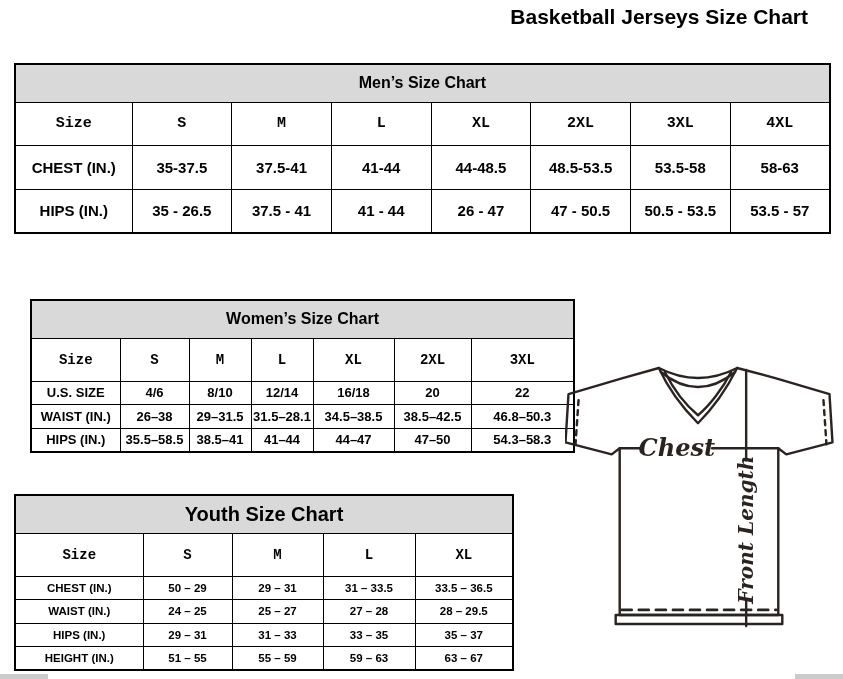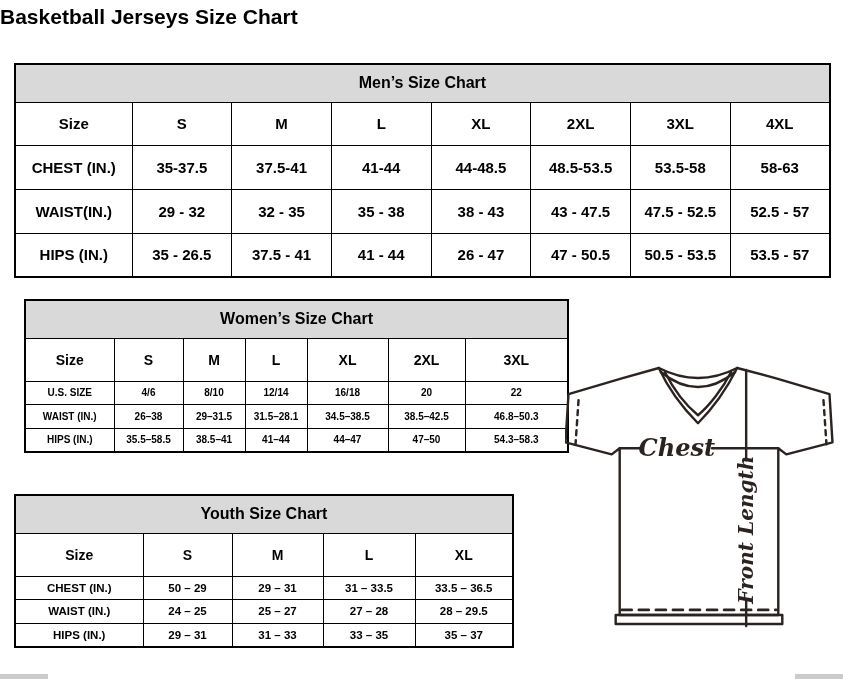--- a/index.html
+++ b/index.html
@@ -3,51 +3,51 @@
 <meta charset="utf-8">
 <style>
   html,body{margin:0;padding:0;}
   body{
     width:843px;height:679px;position:relative;overflow:hidden;
     background:#ffffff;color:#000;
     font-family:"Liberation Sans",sans-serif;
   }
   .page-title{
     position:absolute;top:5px;left:0;width:808px;
-    text-align:left;font-size:21px;font-weight:bold;letter-spacing:0;
+    text-align:right;font-size:21px;font-weight:bold;letter-spacing:0;
   }
   table.size-table{
     position:absolute;border-collapse:collapse;table-layout:fixed;
     background:#fff;border:2px solid #000;
   }
   table.size-table td{
     border:1.5px solid #000;text-align:center;vertical-align:middle;
     padding:0;overflow:hidden;white-space:nowrap;
   }
   td.band-cell{background:#d9d9d9;font-weight:bold;}
   tr.band{height:38px;padding-left:30px;}
-  tr.cols{height:43px;}
+  tr.cols{height:43px;font-family:Liberation Mono, monospace;}
   td.colh,td.rowl,td.cell{font-weight:bold;}
 
   
   #mens-table{left:14px;top:63px;width:815px;}
   #mens-table td.band-cell{font-size:16px;}
   #mens-table tr.datar{height:44px;}
   #mens-table td.colh,#mens-table td.rowl,#mens-table td.cell{font-size:15px;}
 
   
-  #womens-table{left:24px;top:299px;width:543px;}
+  #womens-table{left:30px;top:299px;width:543px;}
   #womens-table td.band-cell{font-size:16px;}
   #womens-table tr.datar{height:23.5px;}
   #womens-table td.colh{font-size:14px;}
-  #womens-table td.rowl,#womens-table td.cell{font-size:10px;}
+  #womens-table td.rowl,#womens-table td.cell{font-size:13px;}
 
   
   #youth-table{left:14px;top:494px;width:498px;}
-  #youth-table td.band-cell{font-size:16px;}
+  #youth-table td.band-cell{font-size:20px;}
   #youth-table tr.datar{height:23.5px;}
   #youth-table td.colh{font-size:14px;}
   #youth-table td.rowl,#youth-table td.cell{font-size:11.5px;}
 
   
   #mens-table col.c0{width:117px;} #mens-table col.cx{width:99.7px;}
   #womens-table col.c0{width:89px;} #womens-table col.c1{width:69px;}
   #womens-table col.c2{width:62px;} #womens-table col.c3{width:62px;}
   #womens-table col.c4{width:81px;} #womens-table col.c5{width:77px;}
   #womens-table col.c6{width:103px;}
@@ -100,30 +100,20 @@
       </tr>
       <tr class="datar">
         <td class="rowl">CHEST (IN.)</td>
         <td class="cell">35-37.5</td>
         <td class="cell">37.5-41</td>
         <td class="cell">41-44</td>
         <td class="cell">44-48.5</td>
         <td class="cell">48.5-53.5</td>
         <td class="cell">53.5-58</td>
         <td class="cell">58-63</td>
-      </tr>
-      <tr class="datar">
-        <td class="rowl">WAIST(IN.)</td>
-        <td class="cell">29 - 32</td>
-        <td class="cell">32 - 35</td>
-        <td class="cell">35 - 38</td>
-        <td class="cell">38 - 43</td>
-        <td class="cell">43 - 47.5</td>
-        <td class="cell">47.5 - 52.5</td>
-        <td class="cell">52.5 - 57</td>
       </tr>
       <tr class="datar">
         <td class="rowl">HIPS (IN.)</td>
         <td class="cell">35 - 26.5</td>
         <td class="cell">37.5 - 41</td>
         <td class="cell">41 - 44</td>
         <td class="cell">26 - 47</td>
         <td class="cell">47 - 50.5</td>
         <td class="cell">50.5 - 53.5</td>
         <td class="cell">53.5 - 57</td>
@@ -216,20 +206,27 @@
         <td class="cell">25 – 27</td>
         <td class="cell">27 – 28</td>
         <td class="cell">28 – 29.5</td>
       </tr>
       <tr class="datar">
         <td class="rowl">HIPS (IN.)</td>
         <td class="cell">29 – 31</td>
         <td class="cell">31 – 33</td>
         <td class="cell">33 – 35</td>
         <td class="cell">35 – 37</td>
+      </tr>
+      <tr class="datar">
+        <td class="rowl">HEIGHT (IN.)</td>
+        <td class="cell">51 – 55</td>
+        <td class="cell">55 – 59</td>
+        <td class="cell">59 – 63</td>
+        <td class="cell">63 – 67</td>
       </tr>
     </tbody>
 </table>
 
 <div class="jersey-wrap">
   <svg viewBox="0 0 270 266" width="272" height="267">
     <g fill="none" stroke="#2b2320" stroke-width="2.4" stroke-linejoin="round" stroke-linecap="round">
       <path d="M93,6 L57,16 L3,32 L0,80 L46,92 L54,86 L54,252 L212,252 L212,86 L220,92 L266,80 L263,32 L209,16 L171,6"></path>
       <path d="M50,252 L50,261 L216,261 L216,252 Z"></path>
       <path d="M56,247 H210" stroke-dasharray="10,7" stroke-width="2.6"></path>

